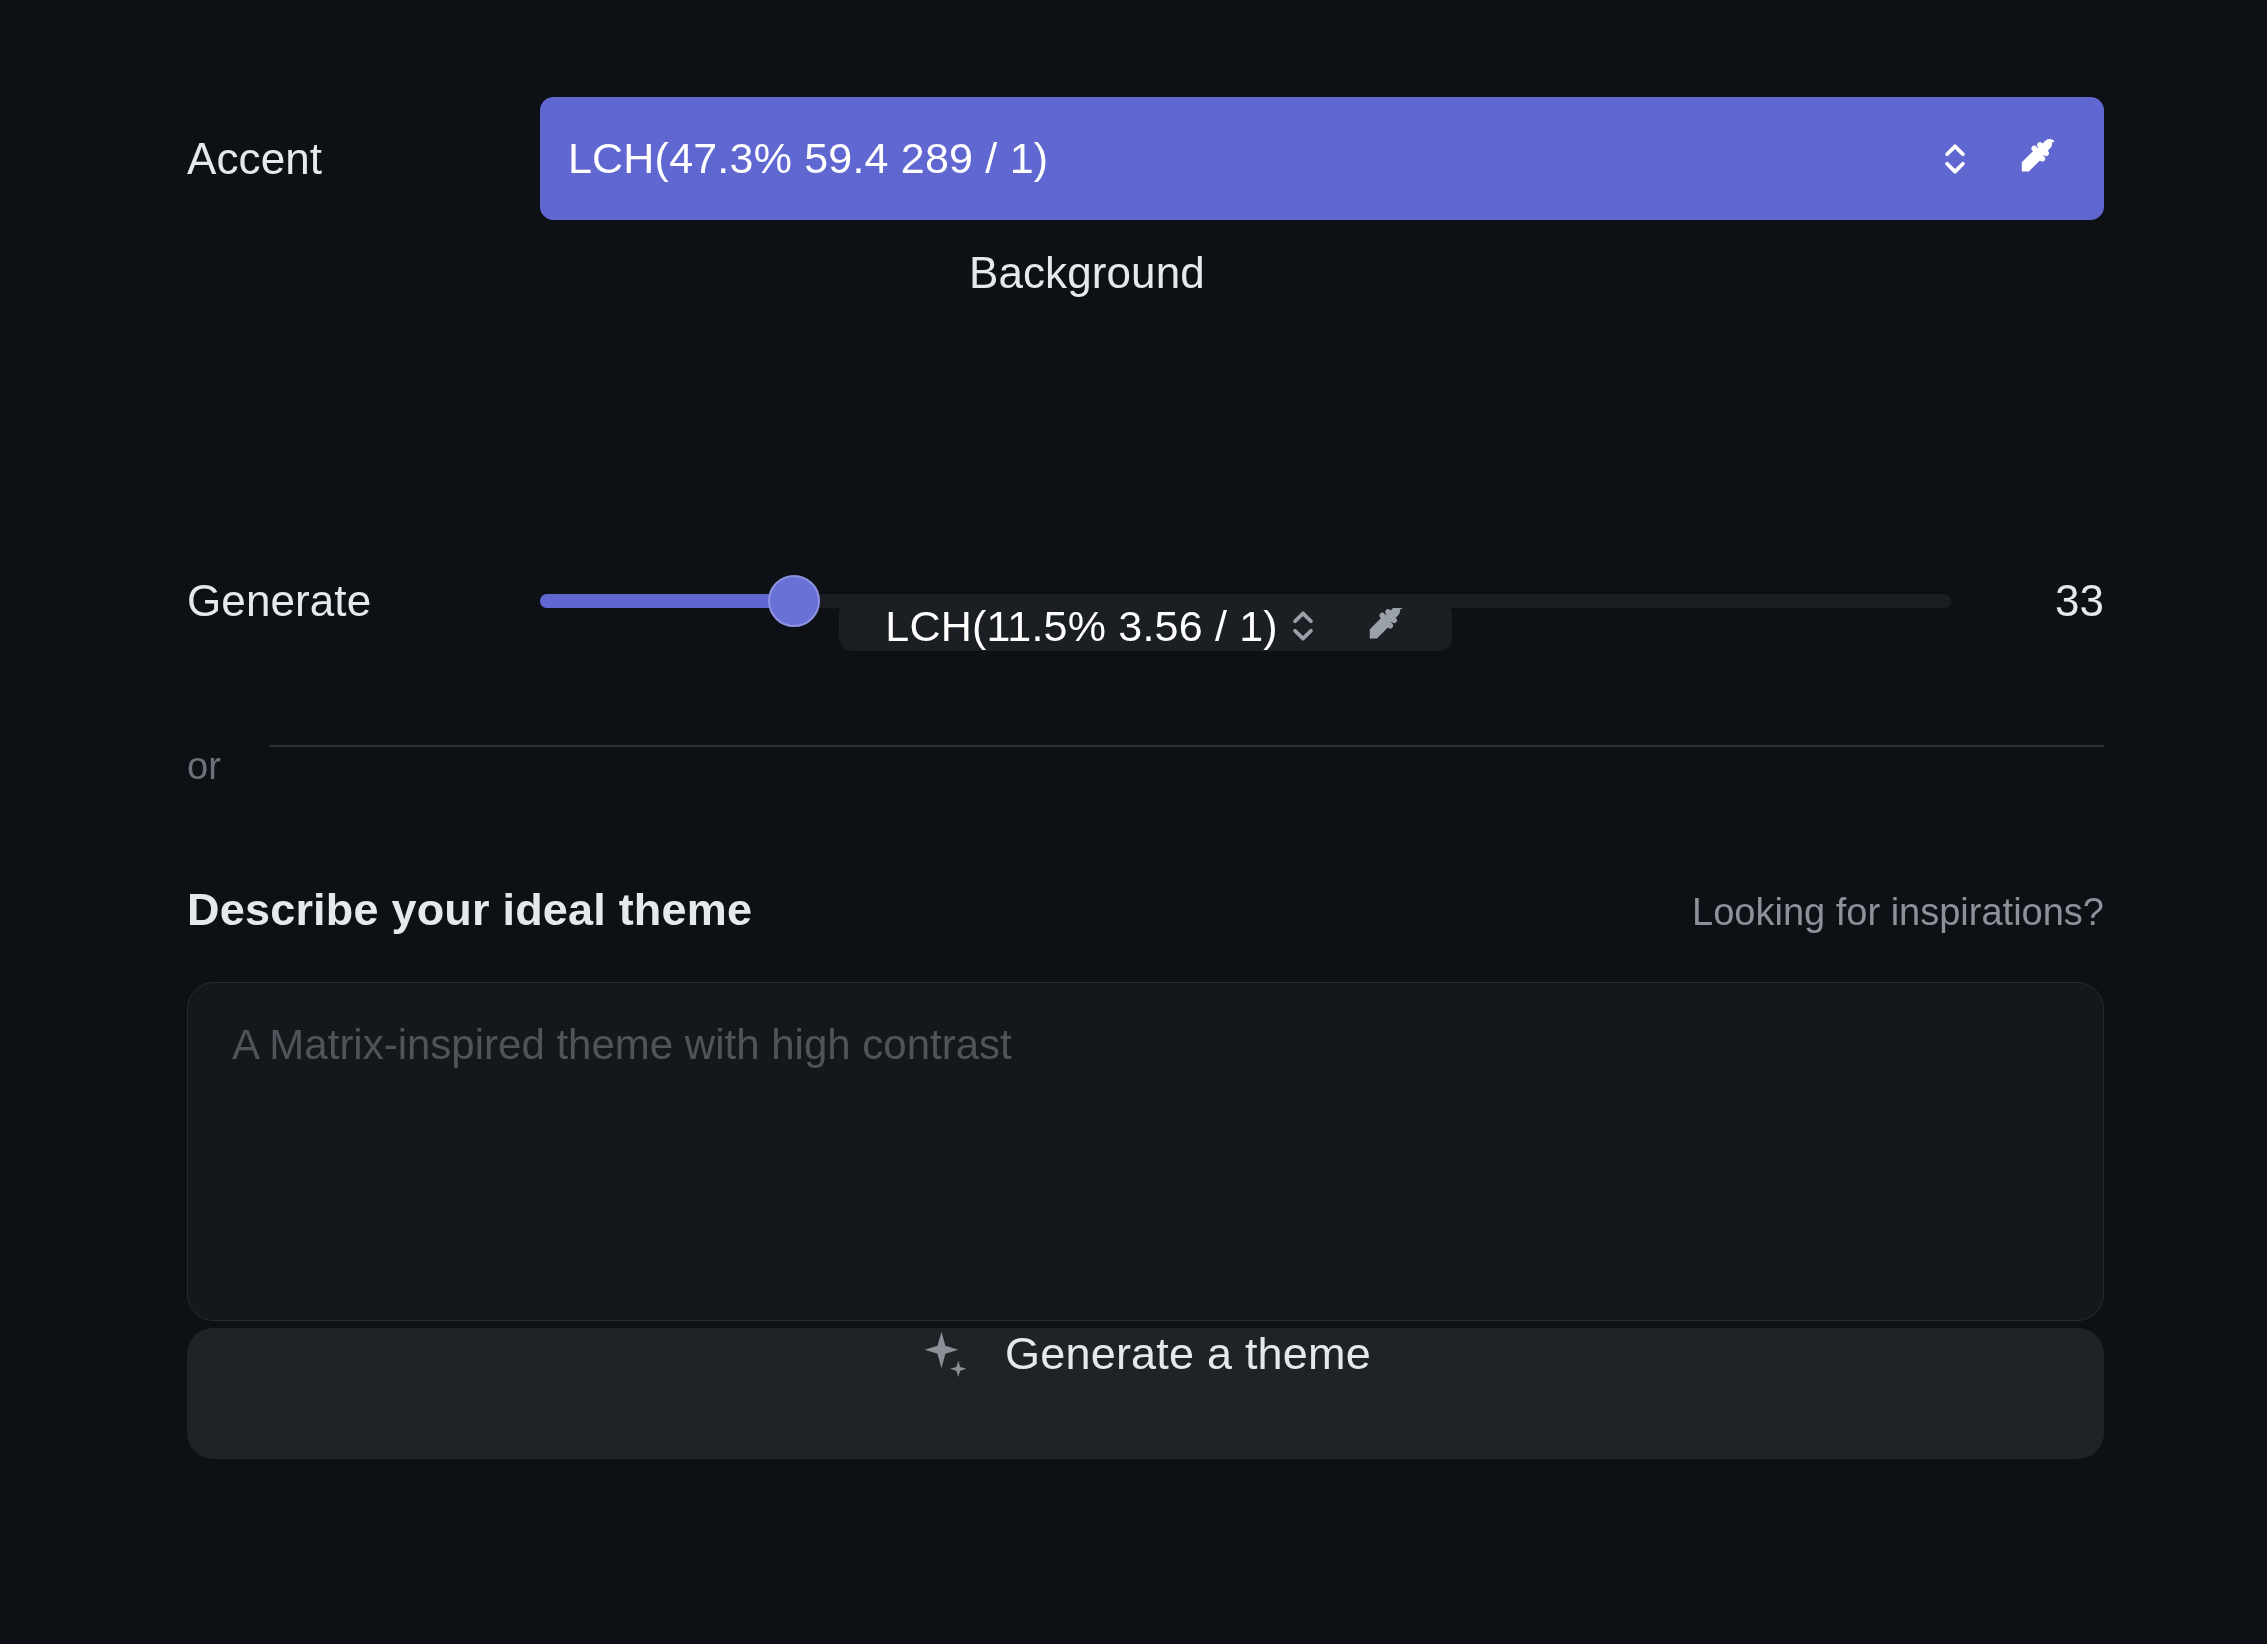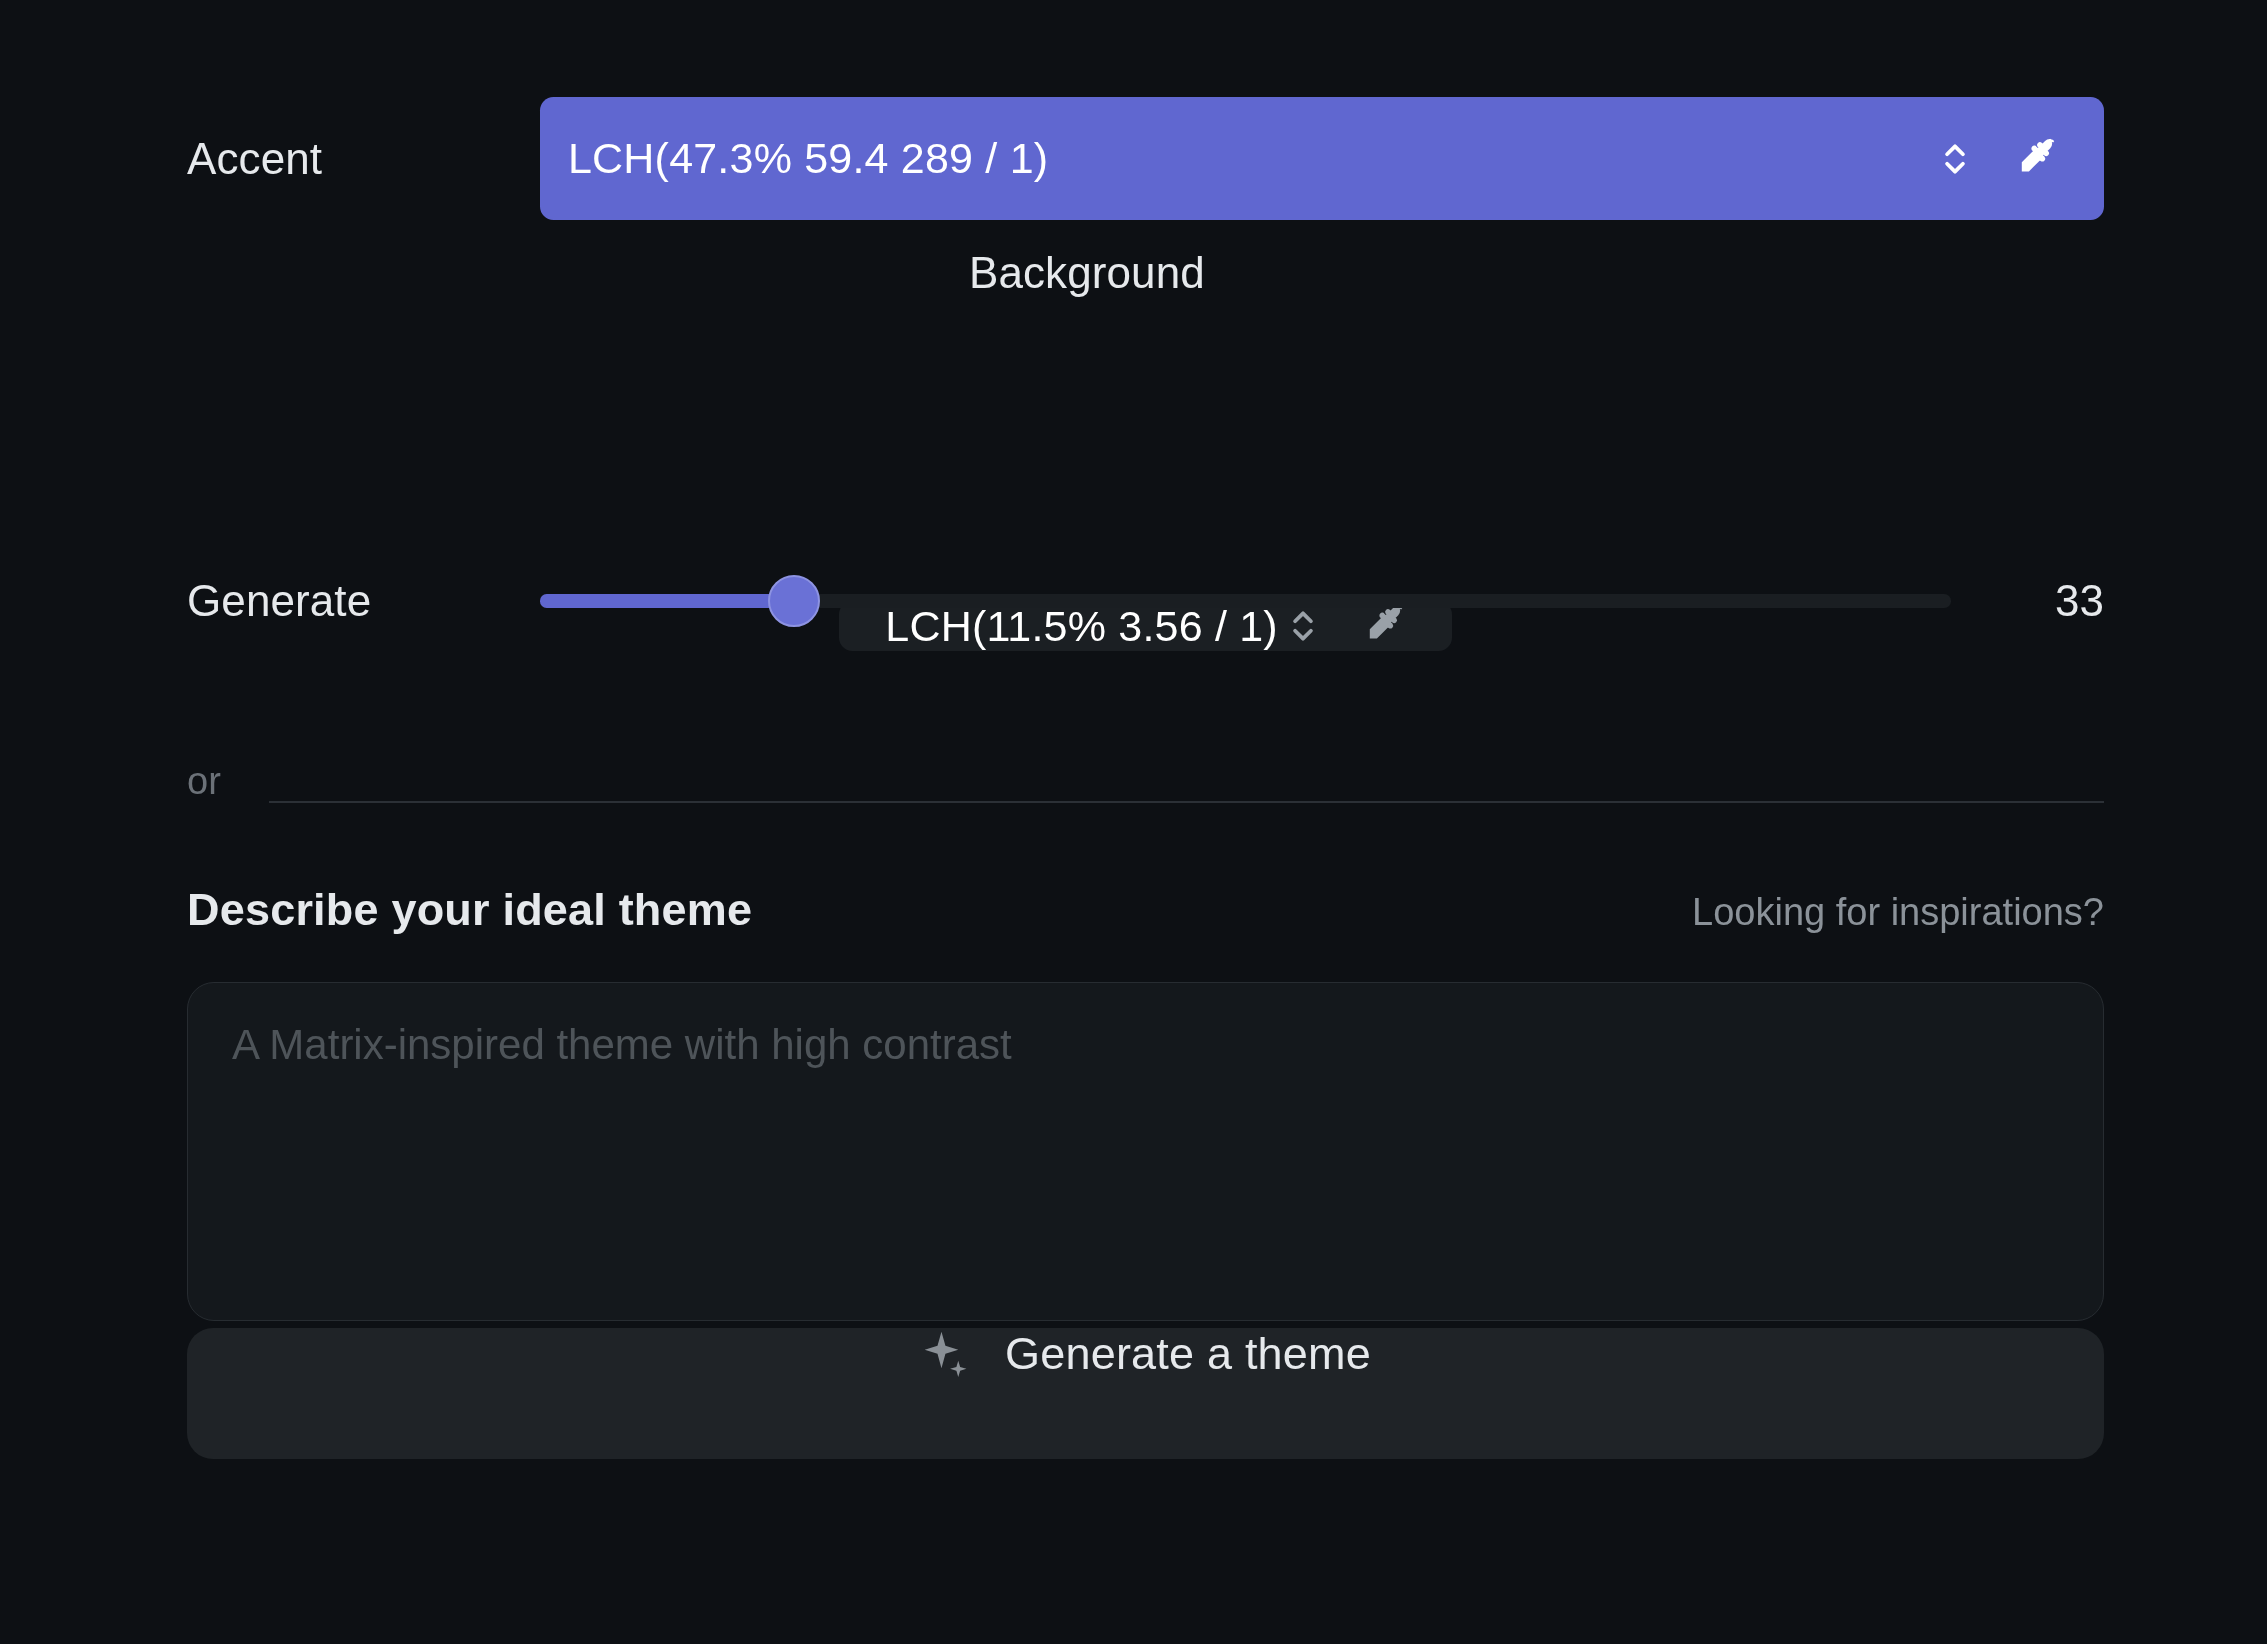--- a/index.html
+++ b/index.html
@@ -120,21 +120,21 @@
     font-size:44px;
     color:var(--text);
     margin-left:38px;
   }
 
   
   .or-row{
     position:absolute;
     left:187px;right:163px;
     display:flex;
-    align-items:flex-end;
+    align-items:flex-start;
     gap:0;
   }
   .or-label{
     font-size:38px;
     color:#6b7178;
     flex:0 0 auto;
     padding-right:48px;
   }
   .or-line{
     flex:1 1 auto;

